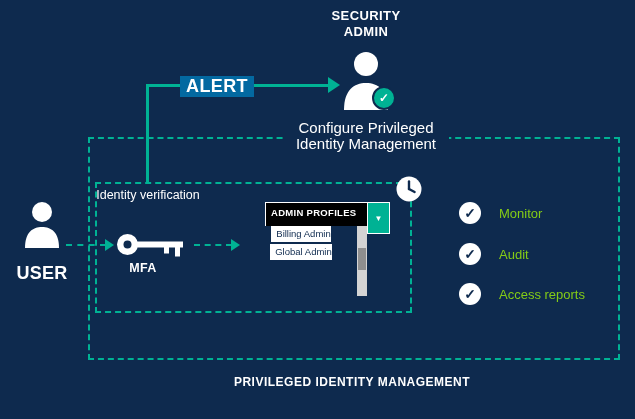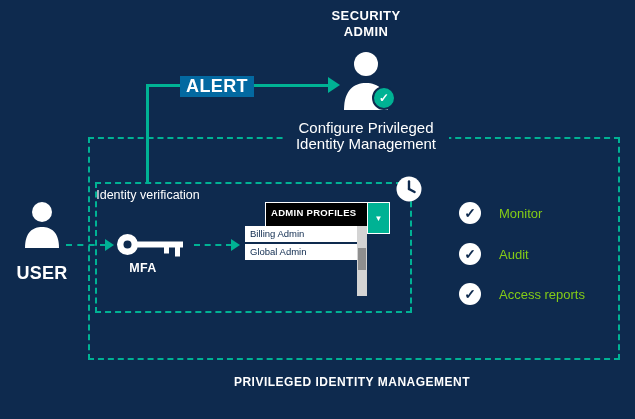--- a/index.html
+++ b/index.html
@@ -55,21 +55,21 @@
   .mfa-label{left:112px;top:261px;width:62px;text-align:center;font-weight:bold;font-size:12.5px;letter-spacing:.3px;}
 
   
   .dd-header{left:245px;top:202px;width:125px;height:32px;border:1px solid #ffffff;
     display:flex;align-items:stretch;background:#000000;box-sizing:border-box;margin-left:20px;}
   .dd-text{flex:1;font-weight:bold;font-size:9.5px;letter-spacing:.3px;line-height:20px;padding-left:5px;
     white-space:nowrap;overflow:hidden;}
   .dd-btn{width:21px;background:#00b294;border-left:1px solid #ffffff;display:flex;
     align-items:center;justify-content:center;font-size:8px;color:#fff;cursor:pointer;}
   .dd-list{left:245px;top:226px;width:122px;height:70px;display:flex;background:#0e2a4e;}
-  .dd-items{flex:1;display:flex;flex-direction:column;}
+  .dd-items{flex:1;display:flex;flex-direction:column;align-items:center;}
   .dd-item{height:16px;line-height:15px;font-size:9.5px;padding-left:5px;background:#ffffff;
     color:#0e2a4e;border-bottom:2px solid #0e2a4e;white-space:nowrap;overflow:hidden;}
   .dd-item:last-child{border-bottom:none;}
   .dd-item.selected{background:#00b294;color:#ffffff;}
   .dd-scroll{width:10px;background:#d4d4d4;position:relative;}
   .dd-thumb{position:absolute;left:1px;top:22px;width:8px;height:22px;background:#8f8f8f;}
 
   
   .chk{width:22px;height:22px;border-radius:50%;background:#ffffff;color:#0e2a4e;
     display:flex;align-items:center;justify-content:center;font-weight:bold;font-size:14px;}

